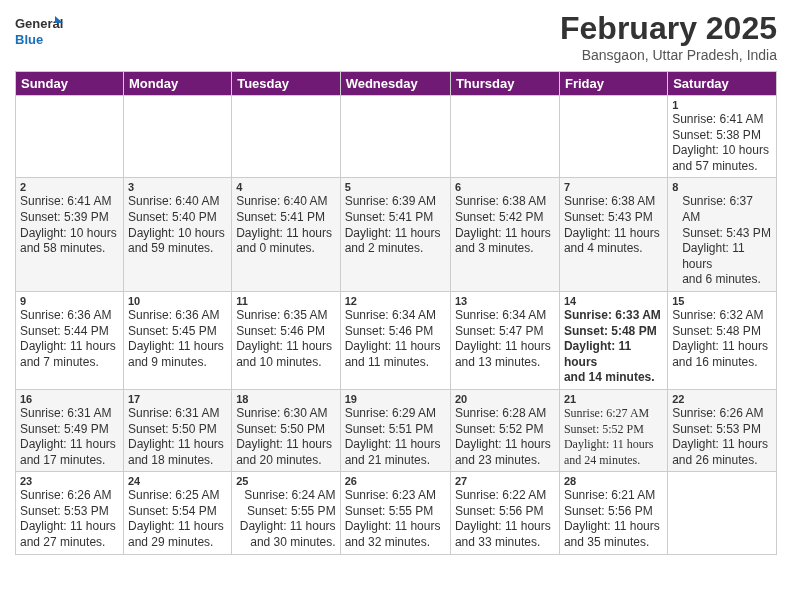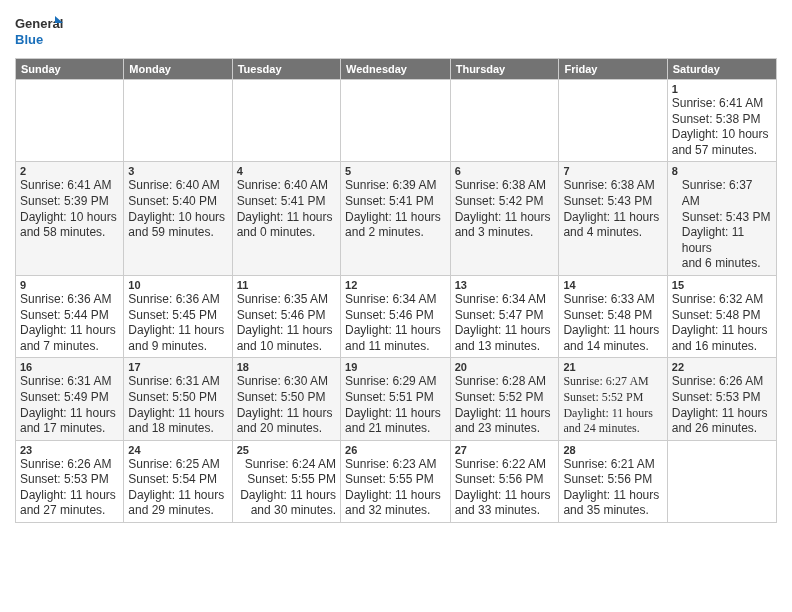--- a/index.html
+++ b/index.html
@@ -9,24 +9,24 @@
     
     .header { display: flex; justify-content: space-between; align-items: flex-start; margin-bottom: 8px; }
     
     .title-block { text-align: right; }
     .month-title { font-size: 32px; font-weight: bold; color: #333; }
     .location { font-size: 14px; color: #555; }
     
     .calendar { width: 100%; border-collapse: collapse; }
     
     .calendar thead th {
-      background-color: #737373;
+      background-color: #701a75;
       color: white;
       font-weight: bold;
-      font-size: 11px;
+      font-size: 13px;
       text-align: left;
       padding: 4px 5px;
       border: 1px solid #ccc;
     }
     
     .calendar tbody td {
       border: 1px solid #ccc;
       vertical-align: top;
       padding: 3px 4px;
       font-size: 9px;
@@ -61,20 +61,24 @@
 
 <div class="page">
   <div class="header">
     <div class="logo-container">
         <svg width="50" height="40" viewBox="0 0 50 40">
           <text x="0" y="18" font-size="13" font-weight="bold" fill="#333" font-family="Arial">General</text>
           <polygon points="40,6 48,13 40,13" fill="#1a6fba"></polygon>
           <text x="0" y="34" font-size="13" font-weight="bold" fill="#1a6fba" font-family="Arial">Blue</text>
         </svg>
       </div>
+    <div class="title-block">
+      <div class="month-title">February 2025</div>
+      <div class="location">Bansgaon, Uttar Pradesh, India</div>
+    </div>
   </div>
 
   <table class="calendar">
     <thead>
       <tr>
         <th>Sunday</th>
         <th>Monday</th>
         <th>Tuesday</th>
         <th>Wednesday</th>
         <th>Thursday</th>
@@ -180,21 +184,21 @@
           </td>
           <td>
             <div class="day-num">13</div>
             <div class="day-info" style="white-space: pre-line;">Sunrise: 6:34 AM
 Sunset: 5:47 PM
 Daylight: 11 hours
 and 13 minutes.</div>
           </td>
           <td>
             <div class="day-num">14</div>
-            <div class="day-info" style="white-space: pre-line;">Sunrise: 6:33 AM
+            <div class="day-info" style="white-space: pre-line; font-weight: bold;">Sunrise: 6:33 AM
 Sunset: 5:48 PM
 Daylight: 11 hours
 and 14 minutes.</div>
           </td>
           <td>
             <div class="day-num">15</div>
             <div class="day-info" style="white-space: pre-line;">Sunrise: 6:32 AM
 Sunset: 5:48 PM
 Daylight: 11 hours
 and 16 minutes.</div>

